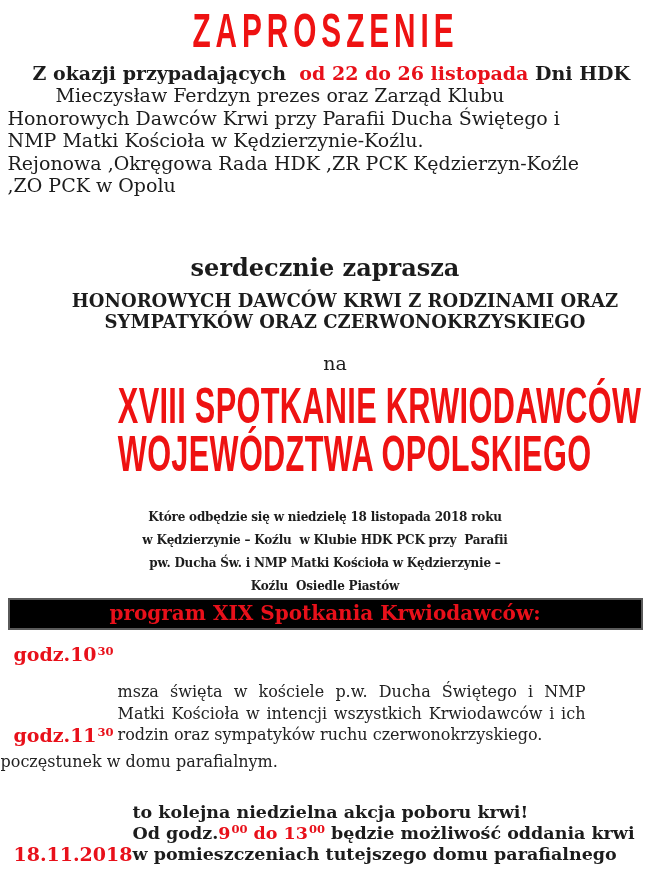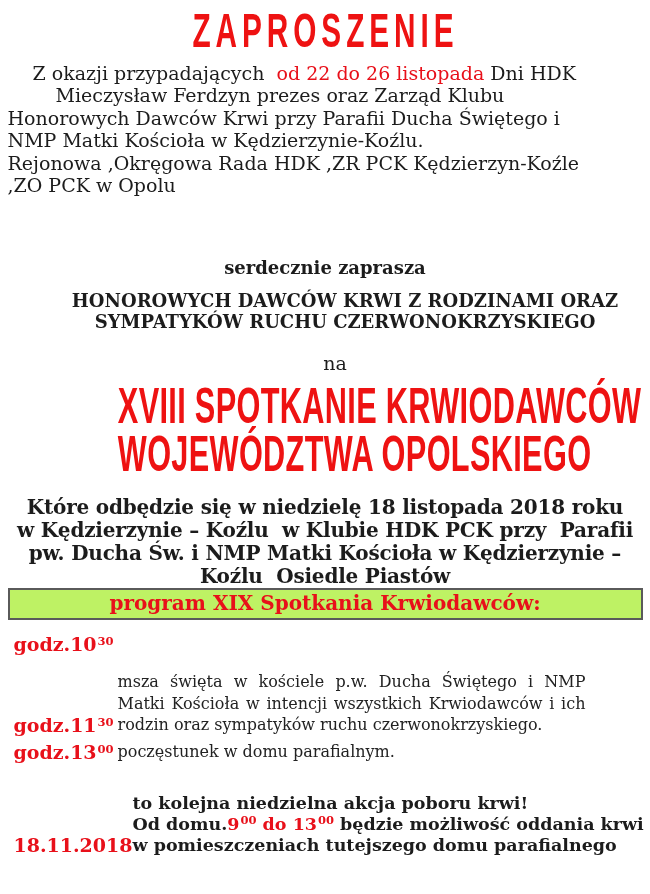--- a/index.html
+++ b/index.html
@@ -42,36 +42,36 @@
     transform:scale(0.64,1.04);
   }
   .event-title div { white-space:nowrap; }
   
   .intro {
     margin-top:8px;
     padding-left:7px;
     font-size:19px; line-height:22.4px;
   }
   .intro div { white-space:nowrap; }
-  .intro .ind1 { padding-left:25px; }
+  .intro .ind1 { padding-left:25px;font-weight:bold; }
   .intro .ind2 { padding-left:48px; }
   
-  .invite    { margin-top:62px; text-align:center; font-weight:700; font-size:18px; line-height:20px; }
+  .invite    { margin-top:62px; text-align:center; font-weight:700; font-size:24px; line-height:20px; }
   .addressees{ margin-top:13px; text-align:center; font-weight:700; font-size:18px; line-height:20.5px;padding-left:40px; }
   .addressees div { white-space:nowrap; }
   .na        { margin-top:21px; text-align:center; font-size:19px; line-height:20px;margin-left:20px; }
-  .details   { margin-top:20px; text-align:center; font-weight:700; font-size:20px; line-height:23px; letter-spacing:-0.2px; }
+  .details   { margin-top:30px; text-align:center; font-weight:700; font-size:12px; line-height:23px; letter-spacing:-0.2px; }
   .details div { white-space:nowrap; }
   
   .program-box {
     margin:0 7px 0 7px;
     border:2px solid var(--box-border);
     text-align:center;
     padding:2px 0 3px 0;
-    background:#bef264;
+    background:#000000;
   }
   .program-box span {
     font-weight:700; font-size:20px; line-height:23px;
     color:var(--red);
   }
   
   .sched { display:flex; align-items:flex-end; }
   .s-time {
     flex:0 0 117px; padding-left:13px; box-sizing:border-box;
     font-weight:700; font-size:19px; line-height:22px;
@@ -107,21 +107,21 @@
     <div>Honorowych Dawców Krwi przy Parafii Ducha Świętego i</div>
     <div>NMP Matki Kościoła w Kędzierzynie-Koźlu.</div>
     <div>Rejonowa ,Okręgowa Rada HDK ,ZR PCK Kędzierzyn-Koźle</div>
     <div>,ZO PCK w Opolu</div>
   </div>
 
   <div class="invite">serdecznie zaprasza</div>
 
   <div class="addressees">
     <div>HONOROWYCH DAWCÓW KRWI Z RODZINAMI ORAZ</div>
-    <div>SYMPATYKÓW RUCHU CZERWONOKRZYSKIEGO</div>
+    <div>SYMPATYKÓW ORAZ CZERWONOKRZYSKIEGO</div>
   </div>
 
   <div class="na">na</div>
 
   <div class="event-title">
     <div>XVIII SPOTKANIE KRWIODAWCÓW</div>
     <div>WOJEWÓDZTWA OPOLSKIEGO</div>
   </div>
 
   <div class="details">
@@ -138,27 +138,26 @@
   <div class="sched row1">
     <div class="s-time"><span>godz.10</span><span class="sup">30</span></div>
   </div>
 
   <div class="sched row2">
     <div class="s-time"><span>godz.11</span><span class="sup">30</span></div>
     <div class="s-desc">msza święta w kościele p.w. Ducha Świętego i NMP Matki Kościoła w intencji wszystkich Krwiodawców i ich rodzin oraz sympatyków ruchu czerwonokrzyskiego.</div>
   </div>
 
   <div class="sched row3">
-    <div class="s-time"><span>godz.13</span><span class="sup">00</span></div>
     <div class="s-desc">poczęstunek w domu parafialnym.</div>
   </div>
 
   <div class="sched row4">
     <div class="s-time">18.11.2018</div>
     <div class="s-desc">
       <div>to kolejna niedzielna akcja poboru krwi!</div>
-      <div><span>Od domu.</span><span class="red">9</span><span class="sup red">00</span><span class="red"> do 13</span><span class="sup red">00</span><span> będzie możliwość oddania krwi</span></div>
+      <div><span>Od godz.</span><span class="red">9</span><span class="sup red">00</span><span class="red"> do 13</span><span class="sup red">00</span><span> będzie możliwość oddania krwi</span></div>
       <div>w pomieszczeniach tutejszego domu parafialnego</div>
 
     </div>
   </div>
 
 </div>
 
 </body></html>

